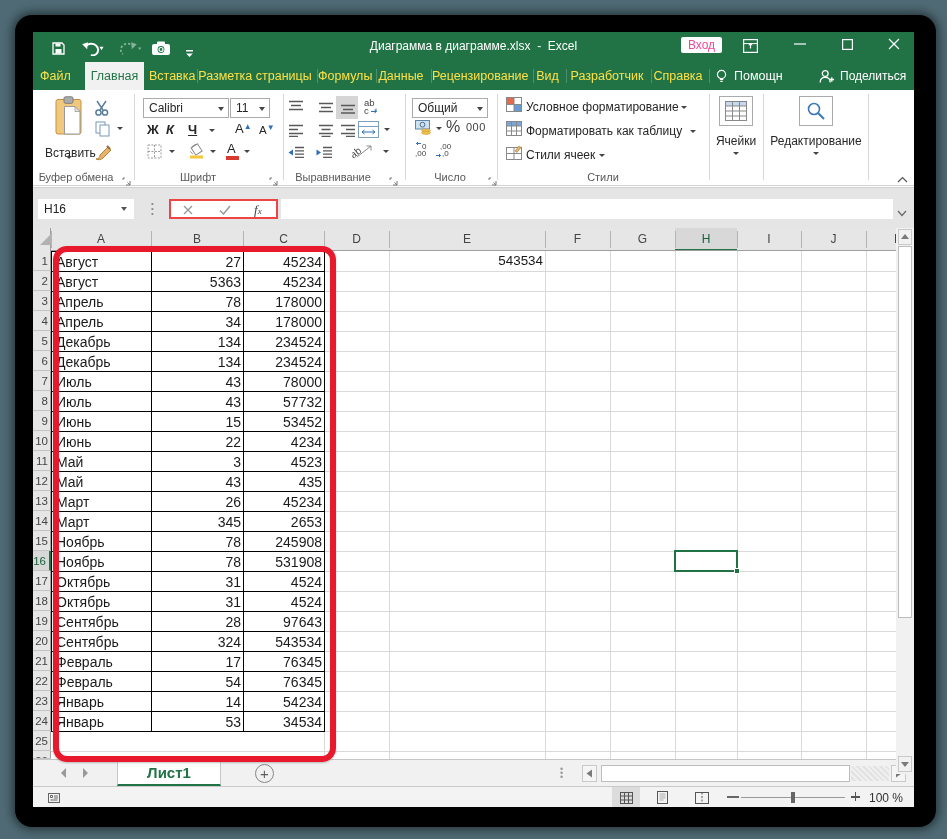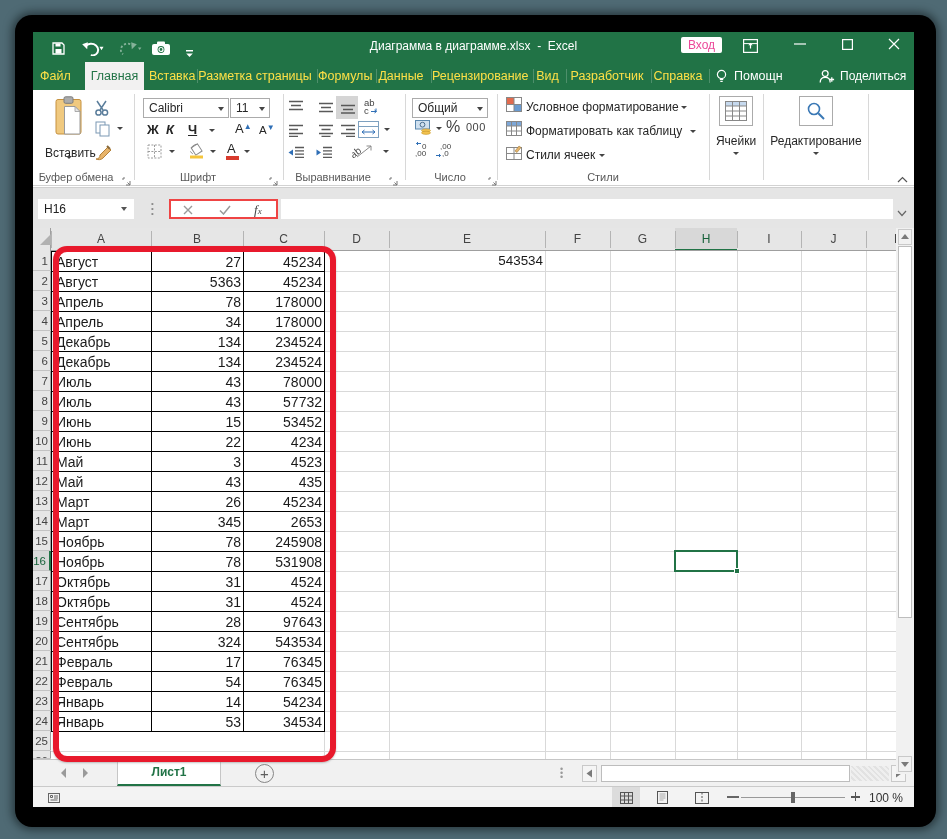--- a/index.html
+++ b/index.html
@@ -65,21 +65,21 @@
 .redrect { position:absolute; left:20px; top:214px; width:283px; height:516px; border:6px solid #e8192c; border-radius:14px; box-shadow:0 1px 2px rgba(120,120,120,.45); z-index:50; }
 
 
 .vsb { position:absolute; left:863px; top:196px; width:18px; height:546px; background:#f1f1f1; z-index:5; }
 .vsb .btn { position:absolute; left:2px; width:14px; height:16px; background:#f1f1f1; border:1px solid #c9c9c9; }
 .vthumb { position:absolute; left:2px; top:18px; width:14px; height:372px; background:#fff; border:1px solid #bdbdbd; }
 
 
 .sheetbar { position:absolute; left:0; top:727px; width:881px; height:27px; background:#f1f1f1; border-top:1px solid #c6c6c6; }
 .navarr { position:absolute; top:8px; width:0; height:0; border:5px solid transparent; }
-.sheettab { position:absolute; left:84px; top:0; width:104px; height:26px; background:#fff; border-bottom:2px solid #217346; border-left:1px solid #c6c6c6; border-right:1px solid #c6c6c6; color:#217346; font-weight:bold; font-size:12px; text-align:center; line-height:25px; }
+.sheettab { position:absolute; left:84px; top:0; width:104px; height:26px; background:#fff; border-bottom:2px solid #217346; border-left:1px solid #c6c6c6; border-right:1px solid #c6c6c6; color:#217346; font-weight:bold; font-size:15px; text-align:center; line-height:25px; }
 .plus { position:absolute; left:222px; top:4px; width:19px; height:19px; border:1px solid #868686; border-radius:50%; color:#5e5e5e; font-size:15px; line-height:18px; text-align:center; }
 .hsb-larr { position:absolute; left:549px; top:5px; width:15px; height:17px; background:#f5f5f5; border:1px solid #c9c9c9; }
 .hsb-larr svg,.hsb-rarr svg,.vsb .btn svg { display:block; margin:0 auto; }
 .hsb-rarr { position:absolute; left:858px; top:5px; width:15px; height:17px; background:#f5f5f5; border:1px solid #c9c9c9; }
 .hthumb { position:absolute; left:568px; top:5px; width:249px; height:17px; background:#fff; border:1px solid #bdbdbd; }
 .hhatch { position:absolute; left:818px; top:6px; width:38px; height:15px; background:repeating-linear-gradient(45deg,#efefef 0 2px,#e2e2e2 2px 4px); }
 .dots3 { position:absolute; left:527px; top:7px; width:3px; color:#9a9a9a; font-size:9px; line-height:4px; }
 
 
 .statusbar { position:absolute; left:0; top:754px; width:881px; height:21px; background:#f3f3f3; border-top:1px solid #cacaca; }

